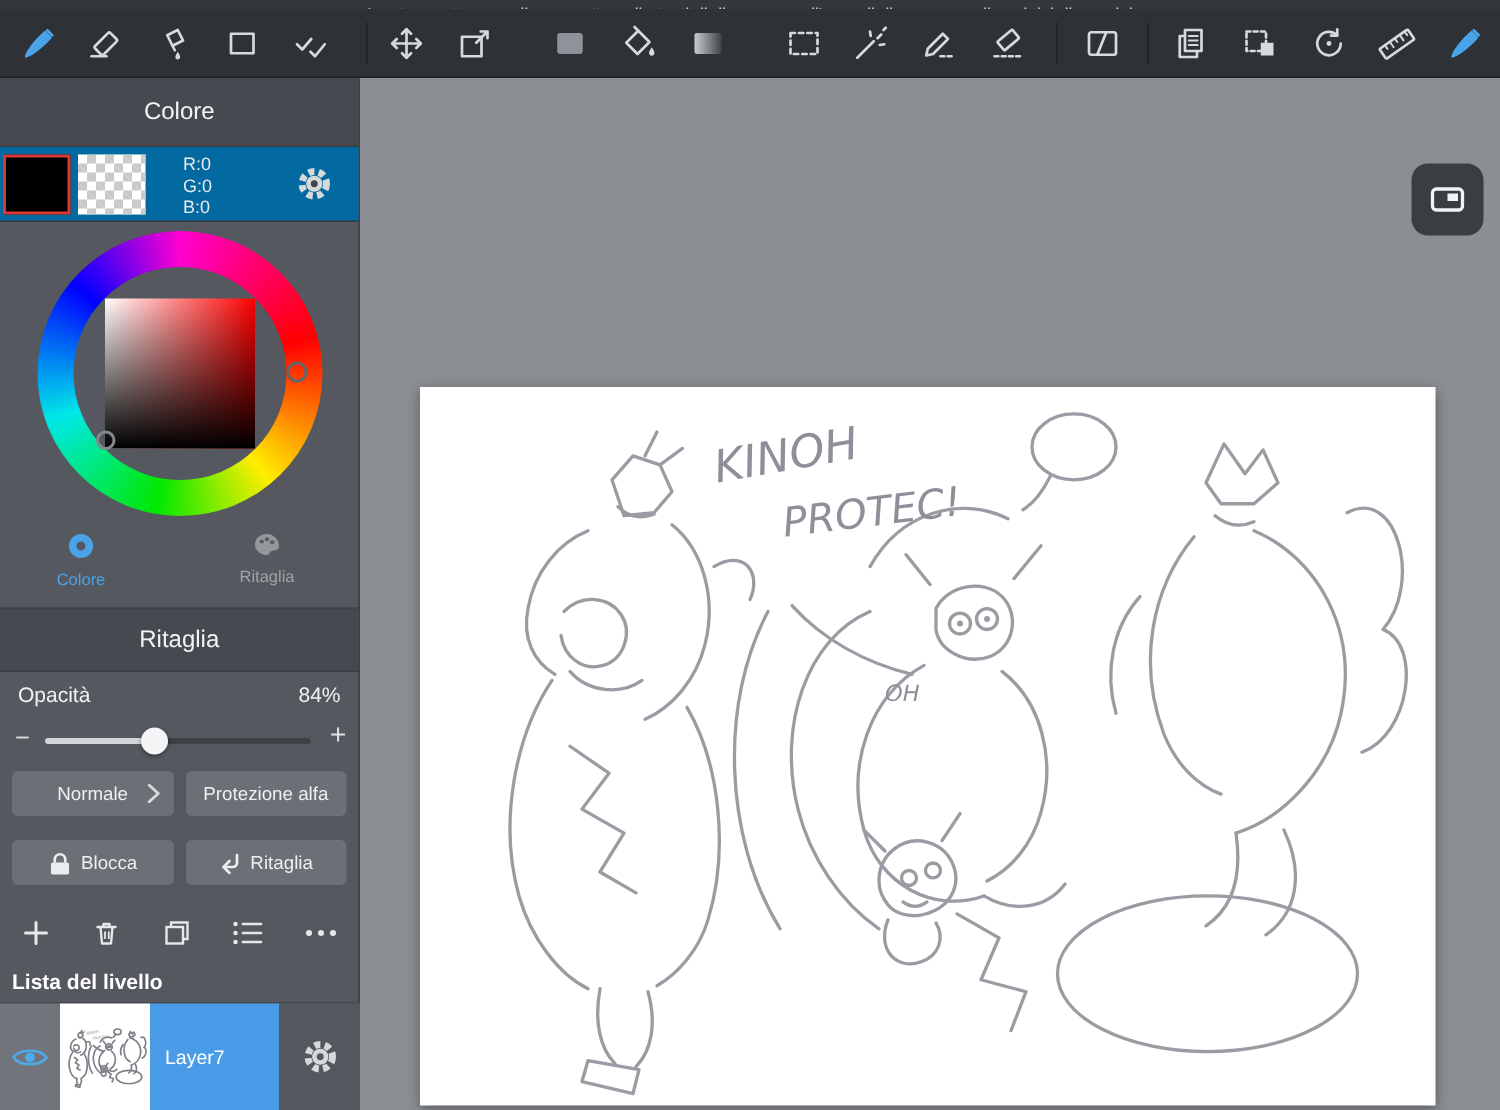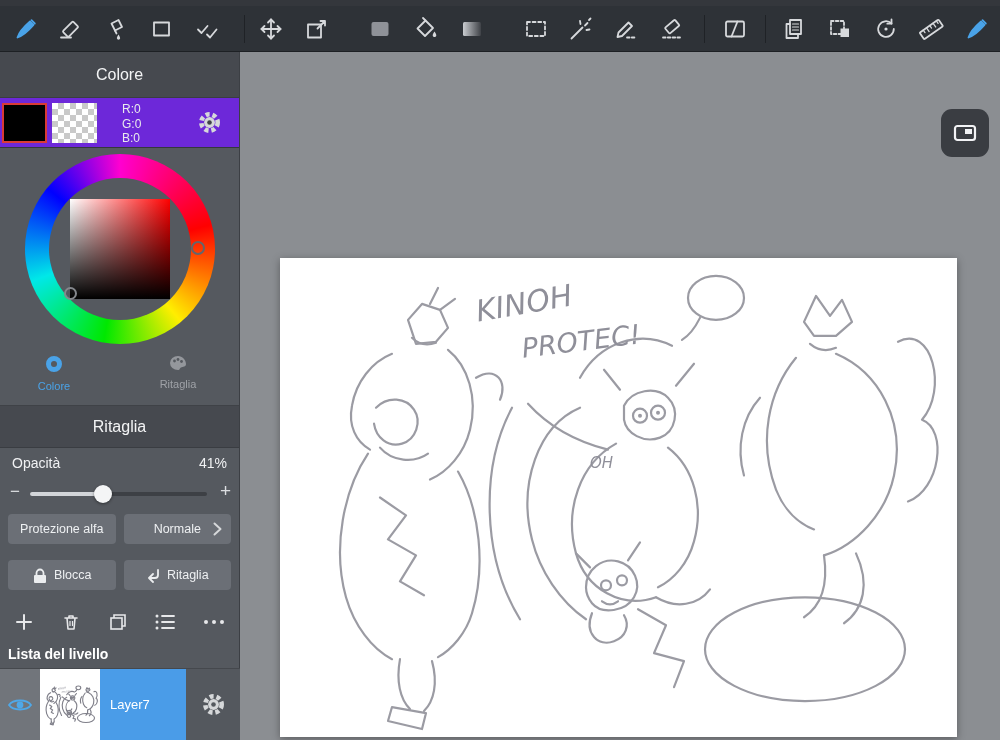--- a/index.html
+++ b/index.html
@@ -16,21 +16,21 @@
   .tsep{position:absolute;top:9px;width:1px;height:28px;background:#1f2226}
   .ti{stroke:#d7d9dc;stroke-width:1.8;fill:none;stroke-linecap:round;stroke-linejoin:round}
   .ti.blue{stroke:#4aa3e8}
 
   
   .sidebar{position:absolute;top:52px;left:0;width:240px;height:688px;background:#55595f;border-right:1px solid #3c3f44;z-index:4}
   .panel-header{position:absolute;left:0;right:0;background:#46494f;border-bottom:1px solid #3a3d42;display:flex;align-items:center;justify-content:center;color:#f3f4f5;font-size:16px;font-weight:500}
   #colore-header{top:0;height:46px}
   #livello-header{top:353px;height:43px;border-top:1px solid #3f4247}
 
-  .swatch-row{position:absolute;top:46px;left:0;right:0;height:50px;background:#6d28d9;border-bottom:1px solid #35383c}
+  .swatch-row{position:absolute;top:46px;left:0;right:0;height:50px;background:#0369a1;border-bottom:1px solid #35383c}
   .swatch{position:absolute;top:5px;width:45px;height:40px}
   .sw-black{left:2px;background:#000;border:2px solid #d93a35}
   .sw-checker{left:52px;background-color:#fff;background-image:linear-gradient(45deg,#c9c9c9 25%,transparent 25%,transparent 75%,#c9c9c9 75%),linear-gradient(45deg,#c9c9c9 25%,transparent 25%,transparent 75%,#c9c9c9 75%);background-size:12px 12px;background-position:0 0,6px 6px}
   .rgb{position:absolute;left:122px;top:4px;color:#e9eaec;font-size:12px;line-height:14.5px}
   .rgb span{display:block}
   .gear-btn{position:absolute;left:196px;top:11px;background:none;border:none;cursor:pointer;padding:0}
 
   .wheel-area{position:absolute;top:96px;left:0;right:0;height:202px}
   .hue-ring{position:absolute;left:25px;top:6px;width:190px;height:190px;border-radius:50%;background:conic-gradient(from 0deg,#ff00d0,#ff0000 75deg,#ffee00 140deg,#00e800 190deg,#00e8e8 250deg,#0000ff 310deg,#ff00d0 360deg)}
   .hue-cover{position:absolute;left:49px;top:30px;width:142px;height:142px;border-radius:50%;background:#55595f}
@@ -299,42 +299,42 @@
             <circle cx="12.5" cy="6.5" r="1.4" fill="#55595f"></circle>
           </svg>
         <span class="tlabel">Ritaglia</span>
       </div>
     </div>
 
     <div class="panel-header" id="livello-header">Ritaglia</div>
 
     <div class="opacity-row">
       <span>Opacità</span>
-      <span>41%</span>
+      <span>84%</span>
     </div>
 
     <div class="slider-row">
       <button class="minus">−</button>
       <div class="track">
         <div class="fill"></div>
         <div class="knob"></div>
       </div>
       <button class="plus">+</button>
     </div>
 
     <div class="btn-row" id="btn-row-1">
-      <button>
-          <span>Protezione alfa</span>
-        </button>
       <button id="blend-btn">
         <span>Normale</span>
         <svg class="chev" width="9" height="14">
             <path d="M1.5 1.5l6 5.5-6 5.5" stroke="#d6d8da" stroke-width="2" fill="none" stroke-linecap="round" stroke-linejoin="round"></path>
           </svg>
       </button>
+      <button>
+          <span>Protezione alfa</span>
+        </button>
     </div>
 
     <div class="btn-row" id="btn-row-2">
       <button>
         <svg width="16" height="17">
             <rect x="2" y="8" width="12" height="8" rx="1" fill="#ebedef"></rect>
             <path d="M4.5 8V6a3.5 3.5 0 0 1 7 0v2" fill="none" stroke="#ebedef" stroke-width="1.8"></path>
           </svg>
         <span>Blocca</span>
       </button>

